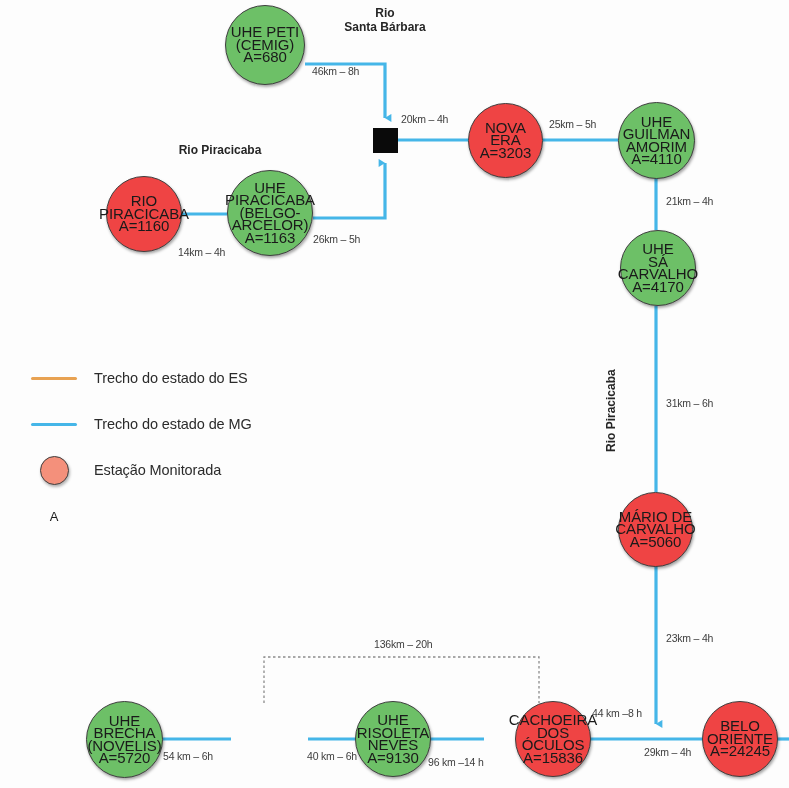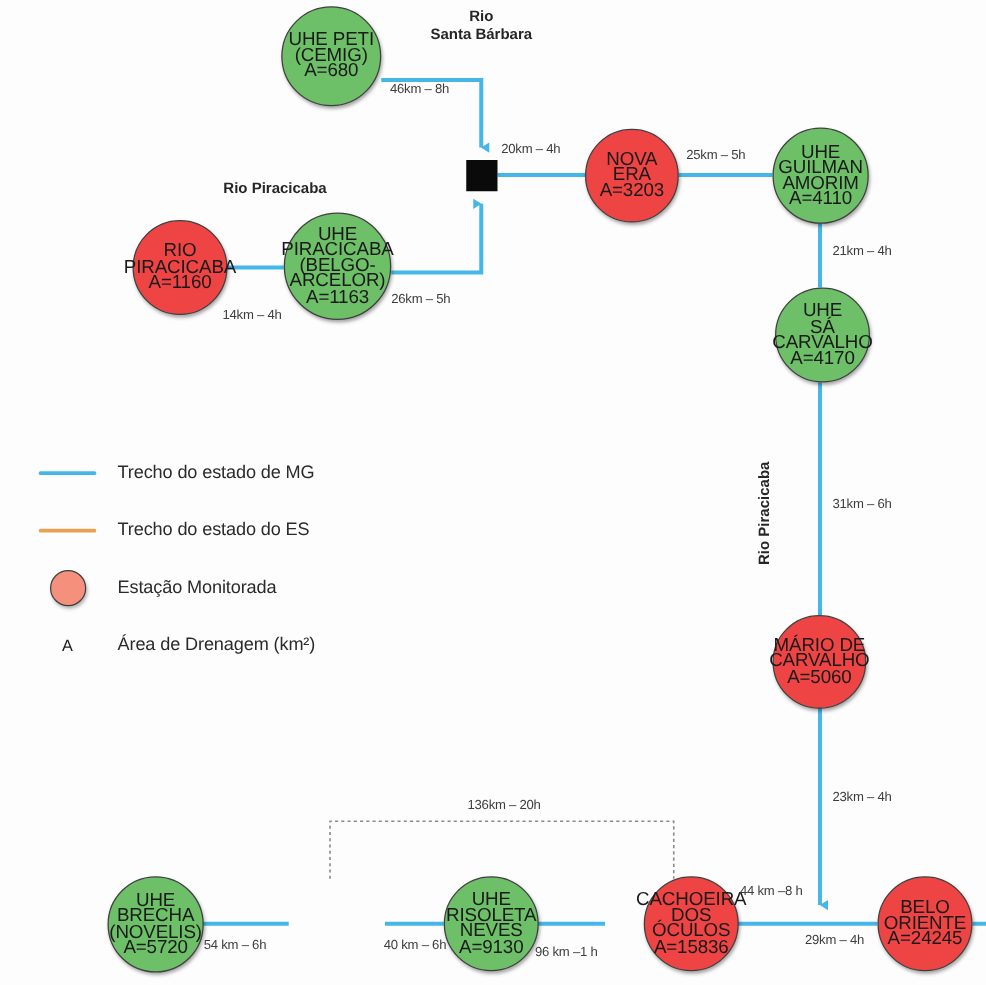--- a/index.html
+++ b/index.html
@@ -252,50 +252,49 @@
   <div class="edge-label" style="left:666px; top:632px;">23km – 4h</div>
 
   <div class="edge-label" style="left:592px; top:707px;">44 km –8 h</div>
 
   <div class="edge-label" style="left:644px; top:746px;">29km – 4h</div>
 
   <div class="edge-label" style="left:163px; top:750px;">54 km – 6h</div>
 
   <div class="edge-label" style="left:307px; top:750px;">40 km – 6h</div>
 
-  <div class="edge-label" style="left:428px; top:756px;">96 km –1 h</div>
+  <div class="edge-label" style="left:428px; top:756px;">96 km –14 h</div>
 
   <div class="edge-label" style="left:374px; top:638px;">136km – 20h</div>
 
   <div id="legend">
+
+    <div class="legend-row">
+      <span class="legend-key">
+        <span class="legend-line" style="background:#e8a252;"></span>
+      </span>
+      <span class="legend-text">Trecho do estado do ES</span>
+    </div>
 
     <div class="legend-row">
       <span class="legend-key">
         <span class="legend-line" style="background:#45b6e8;"></span>
       </span>
       <span class="legend-text">Trecho do estado de MG</span>
     </div>
 
-    <div class="legend-row">
-      <span class="legend-key">
-        <span class="legend-line" style="background:#e8a252;"></span>
-      </span>
-      <span class="legend-text">Trecho do estado do ES</span>
-    </div>
-
 
     <div class="legend-row">
       <span class="legend-key">
         <span class="legend-dot" style="background:#f4907b;"></span>
       </span>
       <span class="legend-text">Estação Monitorada</span>
     </div>
 
     <div class="legend-row">
       <span class="legend-key">
         <span class="legend-a">A</span>
       </span>
-      <span class="legend-text">Área de Drenagem (km²)</span>
     </div>
 
   </div>
 
 </div>
 
 </body></html>

